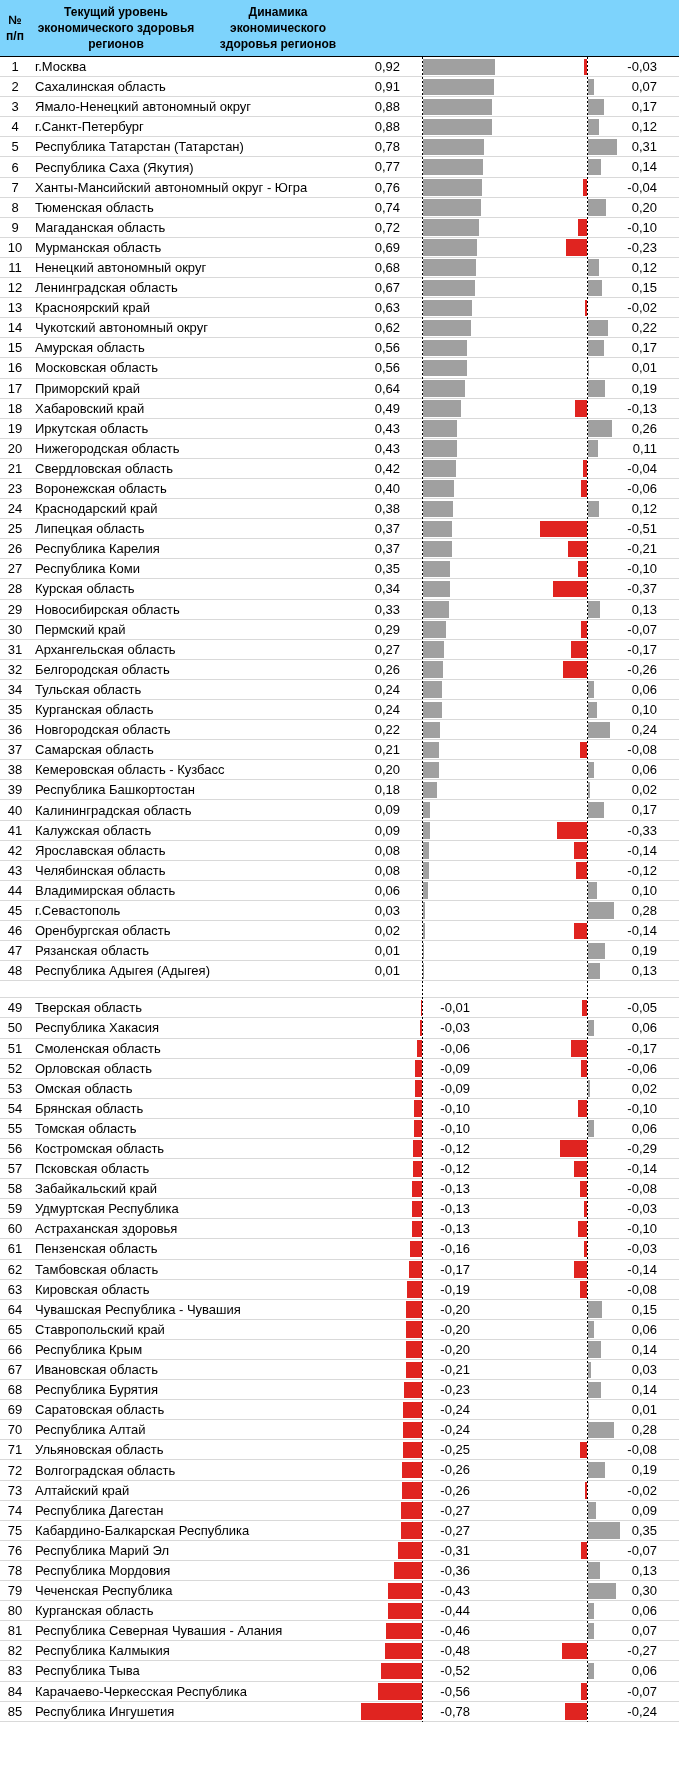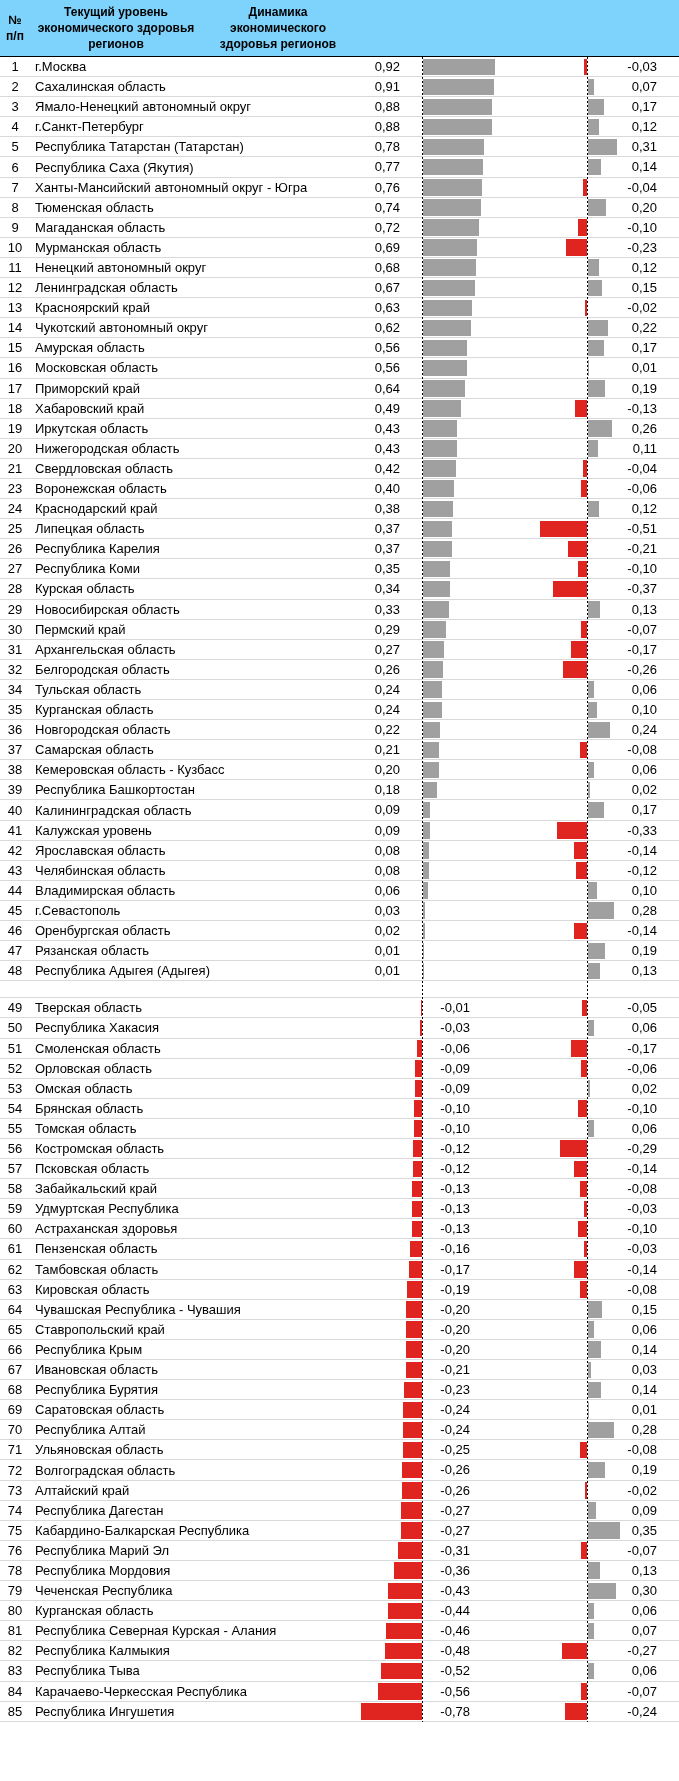--- a/index.html
+++ b/index.html
@@ -516,21 +516,21 @@
       <div class="bar bar-pos" style="width: 7.02px; left: 78px;"></div>
       <div class="val val-cur pos">0,09</div>
     </div>
     <div class="c-dyn">
       <div class="bar bar-pos" style="width: 15.64px; left: 71px;"></div>
       <div class="val val-dyn">0,17</div>
     </div>
   </div>
       <div class="row">
     <div class="c-num">41</div>
-    <div class="c-name">Калужская уровень</div>
+    <div class="c-name">Калужская область</div>
     <div class="c-cur">
       <div class="bar bar-pos" style="width: 7.02px; left: 78px;"></div>
       <div class="val val-cur pos">0,09</div>
     </div>
     <div class="c-dyn">
       <div class="bar bar-neg" style="width: 30.36px; left: 39.64px;"></div>
       <div class="val val-dyn">-0,33</div>
     </div>
   </div>
       <div class="row">
@@ -985,21 +985,21 @@
       <div class="bar bar-neg" style="width: 34.32px; left: 42.68px;"></div>
       <div class="val val-cur neg">-0,44</div>
     </div>
     <div class="c-dyn">
       <div class="bar bar-pos" style="width: 5.52px; left: 71px;"></div>
       <div class="val val-dyn">0,06</div>
     </div>
   </div>
       <div class="row">
     <div class="c-num">81</div>
-    <div class="c-name">Республика Северная Курская - Алания</div>
+    <div class="c-name">Республика Северная Чувашия - Алания</div>
     <div class="c-cur">
       <div class="bar bar-neg" style="width: 35.88px; left: 41.12px;"></div>
       <div class="val val-cur neg">-0,46</div>
     </div>
     <div class="c-dyn">
       <div class="bar bar-pos" style="width: 6.44px; left: 71px;"></div>
       <div class="val val-dyn">0,07</div>
     </div>
   </div>
       <div class="row">

